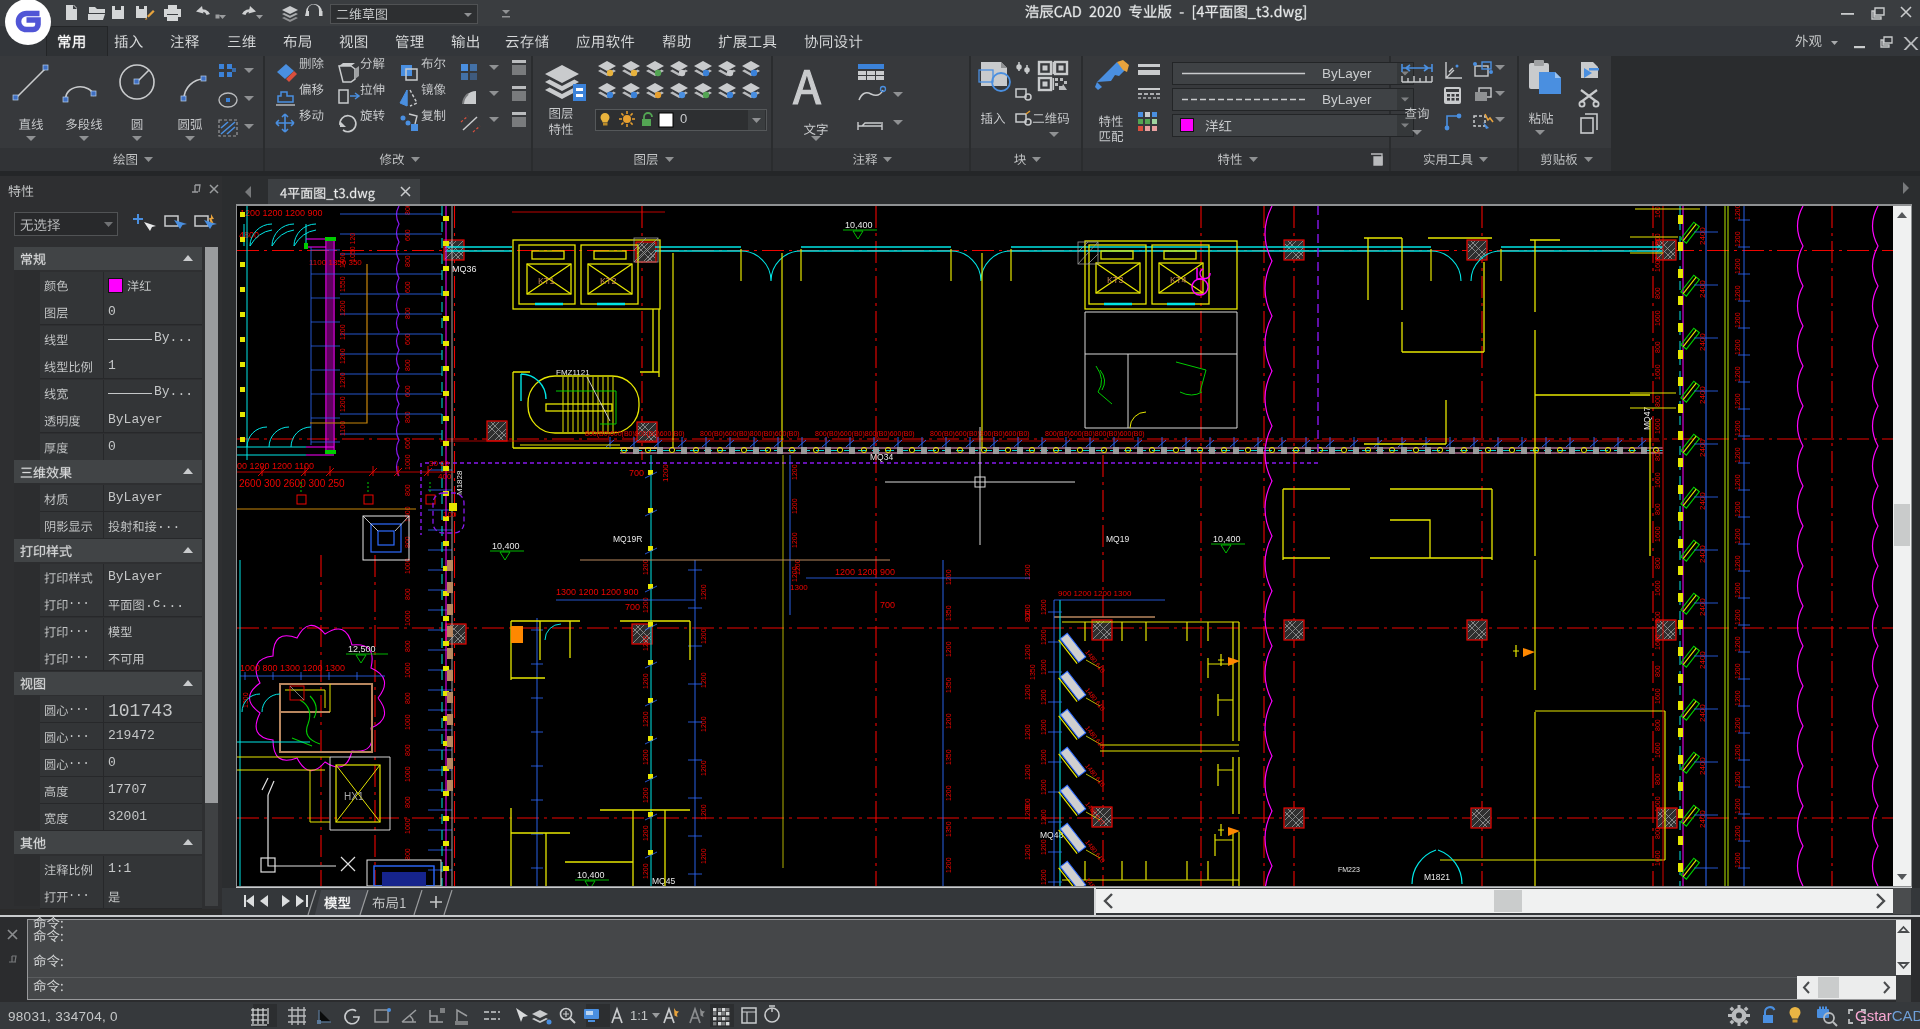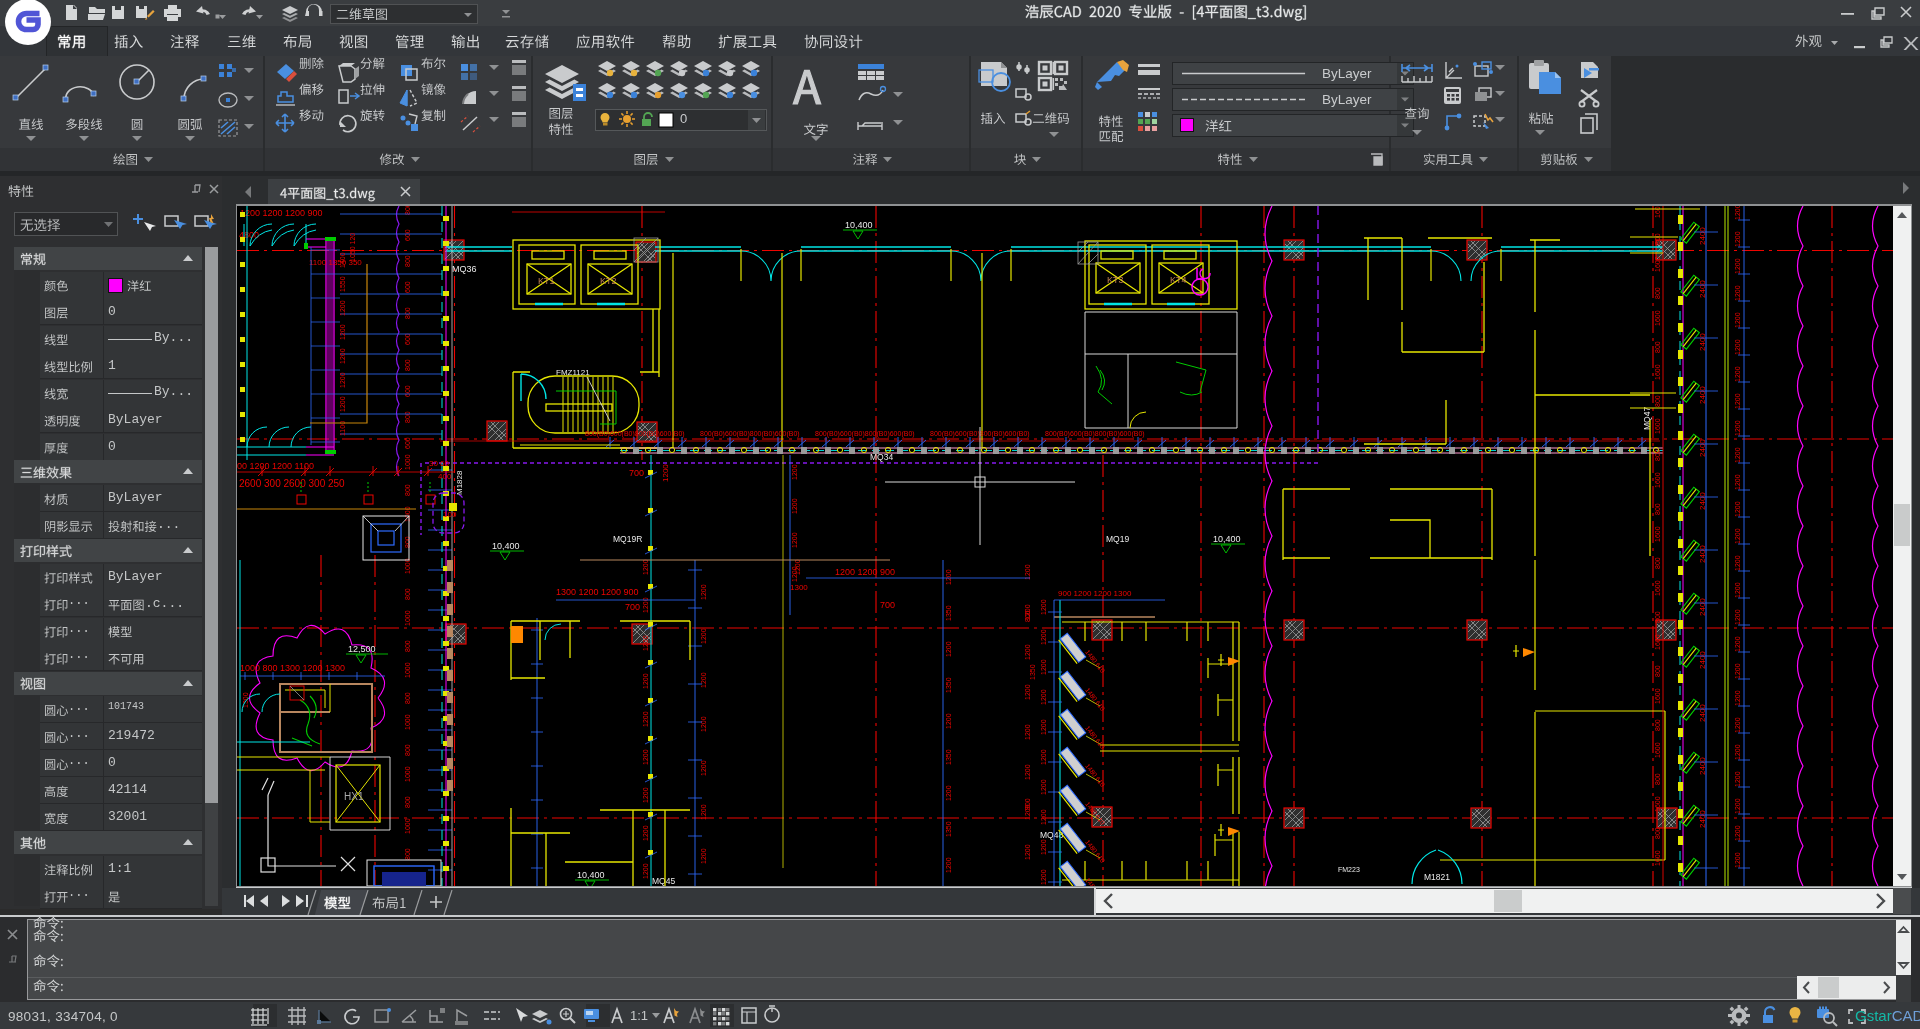--- a/index.html
+++ b/index.html
@@ -605,32 +605,32 @@
     <div class="abs" style="left:40px;top:644px;width:162px;height:27px;background:#333537;border-bottom:1px solid #27282a"></div>
     <div class="abs" style="left:103px;top:644px;width:1px;height:27px;background:#27282a"></div>
     <div class="abs" style="left:68px;top:648px;font-family:'Liberation Mono',monospace;font-size:12px;color:#c5c7c8">...</div>
     <div class="abs" style="left:14px;top:672px;width:188px;height:23px;background:#414446"></div>
     <svg class="abs" style="left:178px;top:672px" width="20" height="23">
       <path d="M5 14l5-6 5 6z" fill="#c9cbcd"></path>
     </svg>
     <div class="abs" style="left:40px;top:696px;width:162px;height:27px;background:#333537;border-bottom:1px solid #27282a"></div>
     <div class="abs" style="left:103px;top:696px;width:1px;height:27px;background:#27282a"></div>
     <div class="abs" style="left:68px;top:700px;font-family:'Liberation Mono',monospace;font-size:12px;color:#c5c7c8">...</div>
-    <div class="abs" style="left:108px;top:701.0px;font-family:'Liberation Mono',monospace;font-size:10px;color:#c5c7c8">101743</div>
+    <div class="abs" style="left:108px;top:701.0px;font-family:'Liberation Mono',monospace;font-size:18px;color:#c5c7c8">101743</div>
     <div class="abs" style="left:40px;top:723px;width:162px;height:27px;background:#333537;border-bottom:1px solid #27282a"></div>
     <div class="abs" style="left:103px;top:723px;width:1px;height:27px;background:#27282a"></div>
     <div class="abs" style="left:68px;top:727px;font-family:'Liberation Mono',monospace;font-size:12px;color:#c5c7c8">...</div>
     <div class="abs" style="left:108px;top:728.0px;font-family:'Liberation Mono',monospace;font-size:13px;color:#c5c7c8">219472</div>
     <div class="abs" style="left:40px;top:750px;width:162px;height:27px;background:#333537;border-bottom:1px solid #27282a"></div>
     <div class="abs" style="left:103px;top:750px;width:1px;height:27px;background:#27282a"></div>
     <div class="abs" style="left:68px;top:754px;font-family:'Liberation Mono',monospace;font-size:12px;color:#c5c7c8">...</div>
     <div class="abs" style="left:108px;top:755.0px;font-family:'Liberation Mono',monospace;font-size:13px;color:#c5c7c8">0</div>
     <div class="abs" style="left:40px;top:777px;width:162px;height:27px;background:#333537;border-bottom:1px solid #27282a"></div>
     <div class="abs" style="left:103px;top:777px;width:1px;height:27px;background:#27282a"></div>
-    <div class="abs" style="left:108px;top:782.0px;font-family:'Liberation Mono',monospace;font-size:13px;color:#c5c7c8">42114</div>
+    <div class="abs" style="left:108px;top:782.0px;font-family:'Liberation Mono',monospace;font-size:13px;color:#c5c7c8">17707</div>
     <div class="abs" style="left:40px;top:804px;width:162px;height:27px;background:#333537;border-bottom:1px solid #27282a"></div>
     <div class="abs" style="left:103px;top:804px;width:1px;height:27px;background:#27282a"></div>
     <div class="abs" style="left:108px;top:809.0px;font-family:'Liberation Mono',monospace;font-size:13px;color:#c5c7c8">32001</div>
     <div class="abs" style="left:14px;top:831px;width:188px;height:23px;background:#414446"></div>
     <svg class="abs" style="left:178px;top:831px" width="20" height="23">
       <path d="M5 14l5-6 5 6z" fill="#c9cbcd"></path>
     </svg>
     <div class="abs" style="left:40px;top:856px;width:162px;height:27px;background:#333537;border-bottom:1px solid #27282a"></div>
     <div class="abs" style="left:103px;top:856px;width:1px;height:27px;background:#27282a"></div>
     <div class="abs" style="left:108px;top:860.5px;font-family:'Liberation Mono',monospace;font-size:13px;color:#c5c7c8">1:1</div>
@@ -801,21 +801,21 @@
         <rect x="94" y="4.5" width="2" height="3" fill="#4a8fe0"></rect>
         <rect x="97" y="4.5" width="2" height="3" fill="#4a8fe0"></rect>
         <rect x="100" y="4.5" width="2" height="3" fill="#4a8fe0"></rect>
         <circle cx="104" cy="16" r="5" fill="none" stroke="#b9bbbd" stroke-width="1.8"></circle>
         <path d="M108 20l4 4" stroke="#b9bbbd" stroke-width="2"></path>
       </g>
 <g stroke="#b9bbbd" stroke-width="1.8" fill="none">
         <path d="M128 8 h-4 v4 M136 8h4v4 M124 17v4h4 M140 17v4h-4"></path>
       </g>
 </svg>
-    <div class="abs" style="left:1855px;top:1007px;font-size:15px"><span style="color:#14b8a6">Gstar</span><span style="color:#6f9fd8">CAD</span></div>
+    <div class="abs" style="left:1855px;top:1007px;font-size:15px"><span style="color:#f9a8d4">Gstar</span><span style="color:#6f9fd8">CAD</span></div>
     <svg class="abs" style="left:237px;top:206px" width="1656" height="680" viewBox="237 206 1656 680" fill="none">
       <rect x="237" y="206" width="1656" height="680" fill="#000"></rect>
       <path d="M237 250.5H1893" stroke="#ee0400" stroke-width="1.2" stroke-dasharray="22 5 3 5"></path>
       <path d="M237 439H1893" stroke="#ee0400" stroke-width="1.2" stroke-dasharray="22 5 3 5"></path>
       <path d="M237 628H1893" stroke="#ee0400" stroke-width="1.2" stroke-dasharray="22 5 3 5"></path>
       <path d="M237 818H1893" stroke="#ee0400" stroke-width="1.2" stroke-dasharray="22 5 3 5"></path>
       <path d="M454.5 206V886" stroke="#ee0400" stroke-width="1.1" stroke-dasharray="22 5 3 5"></path>
       <path d="M642 206V460" stroke="#ee0400" stroke-width="1.1" stroke-dasharray="22 5 3 5"></path>
       <path d="M876 206V886" stroke="#ee0400" stroke-width="1.1" stroke-dasharray="22 5 3 5"></path>
       <path d="M1201 206V886" stroke="#ee0400" stroke-width="1.1" stroke-dasharray="22 5 3 5"></path>

